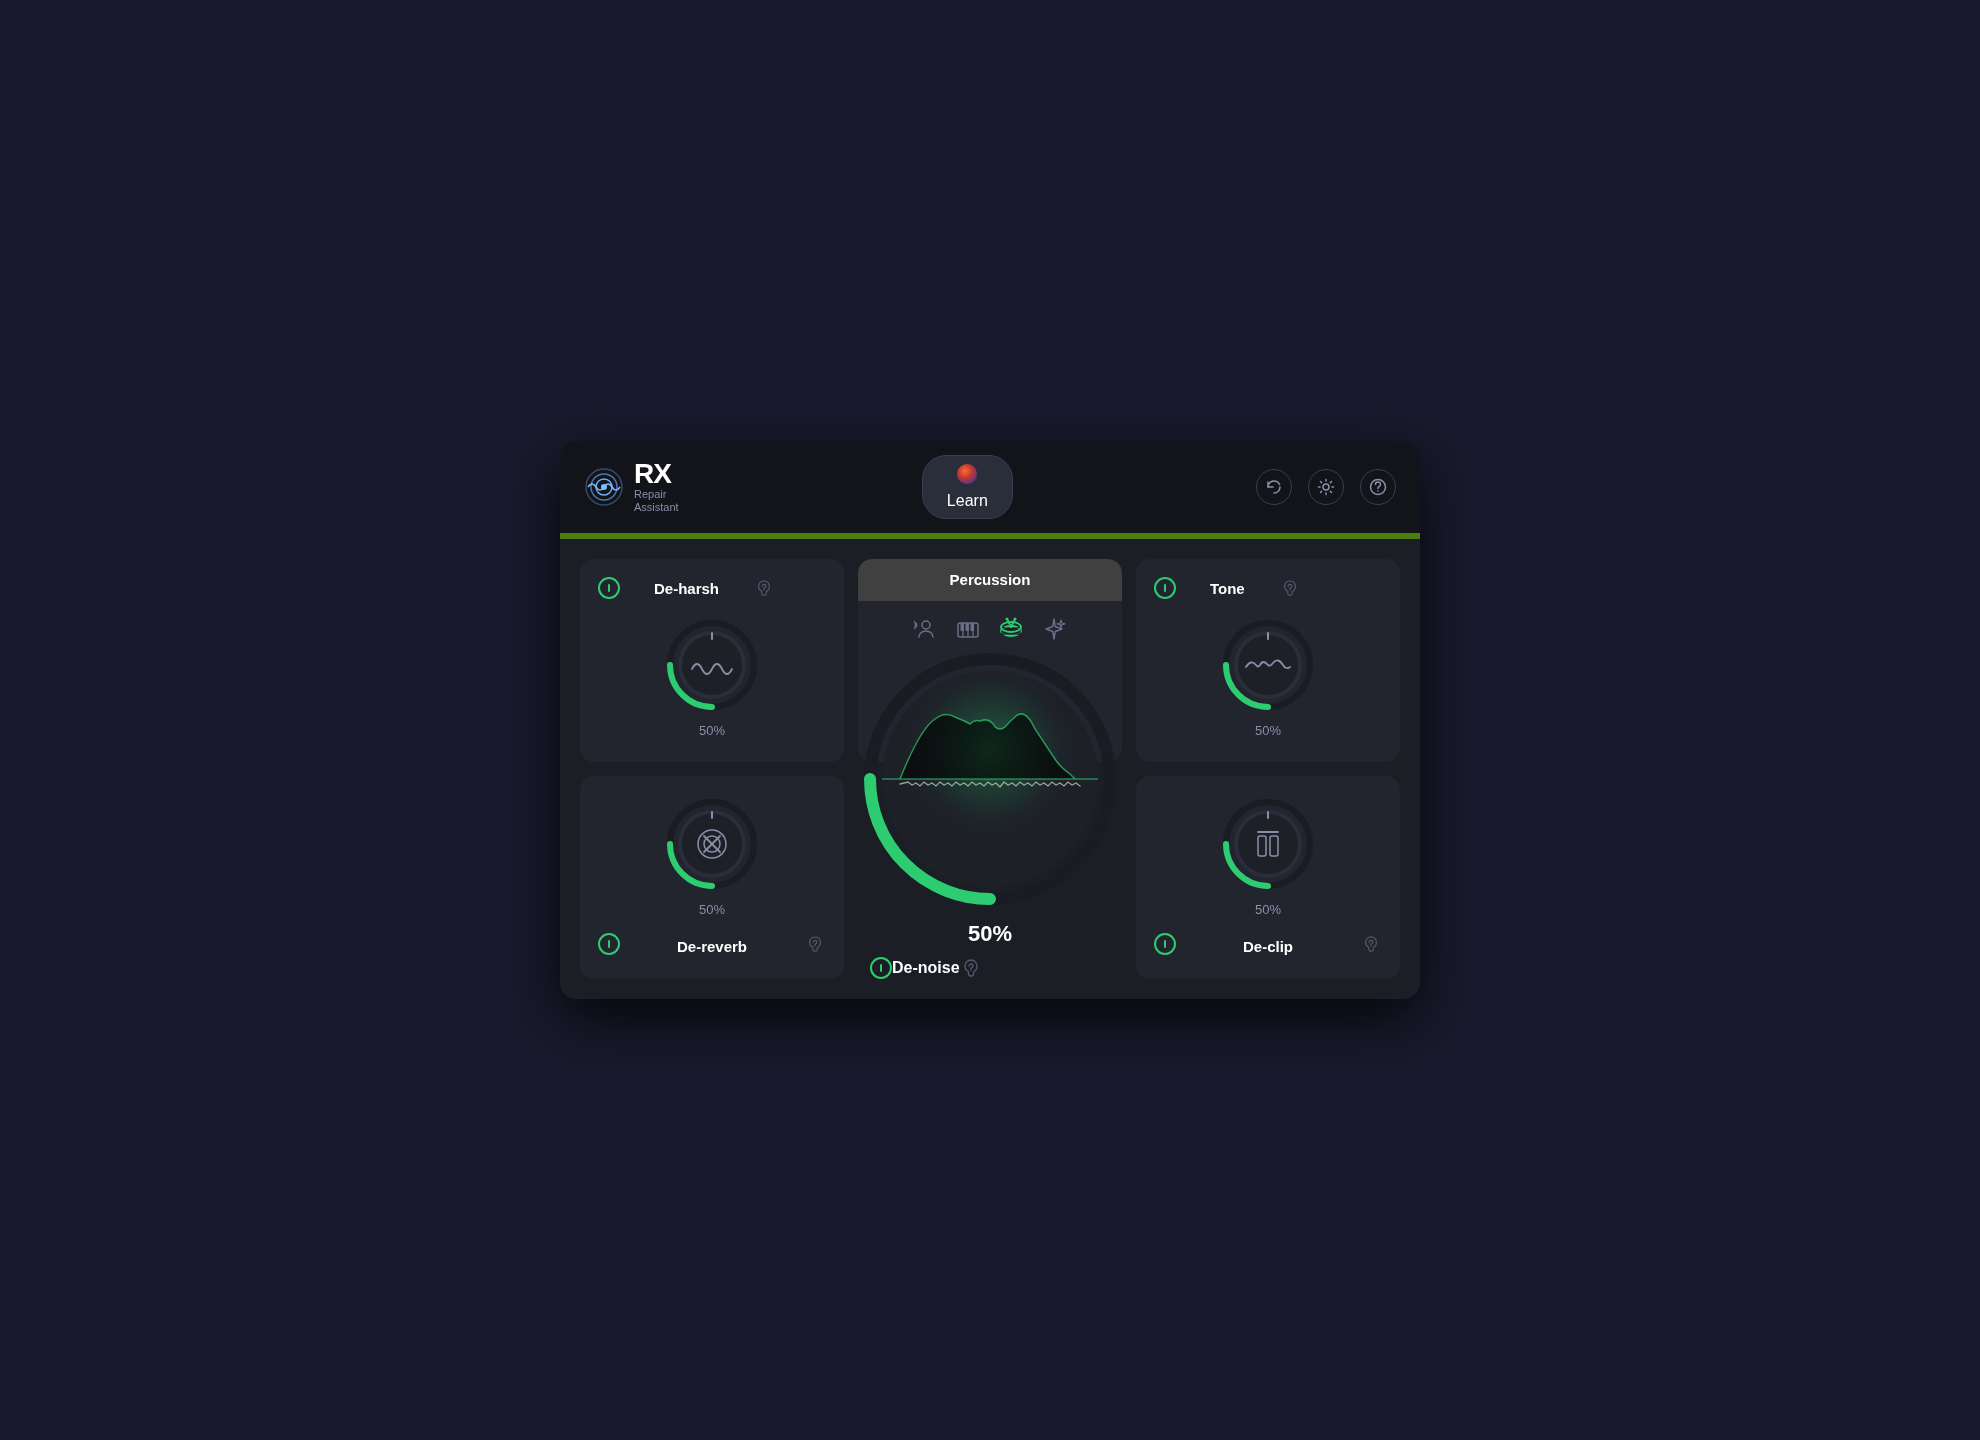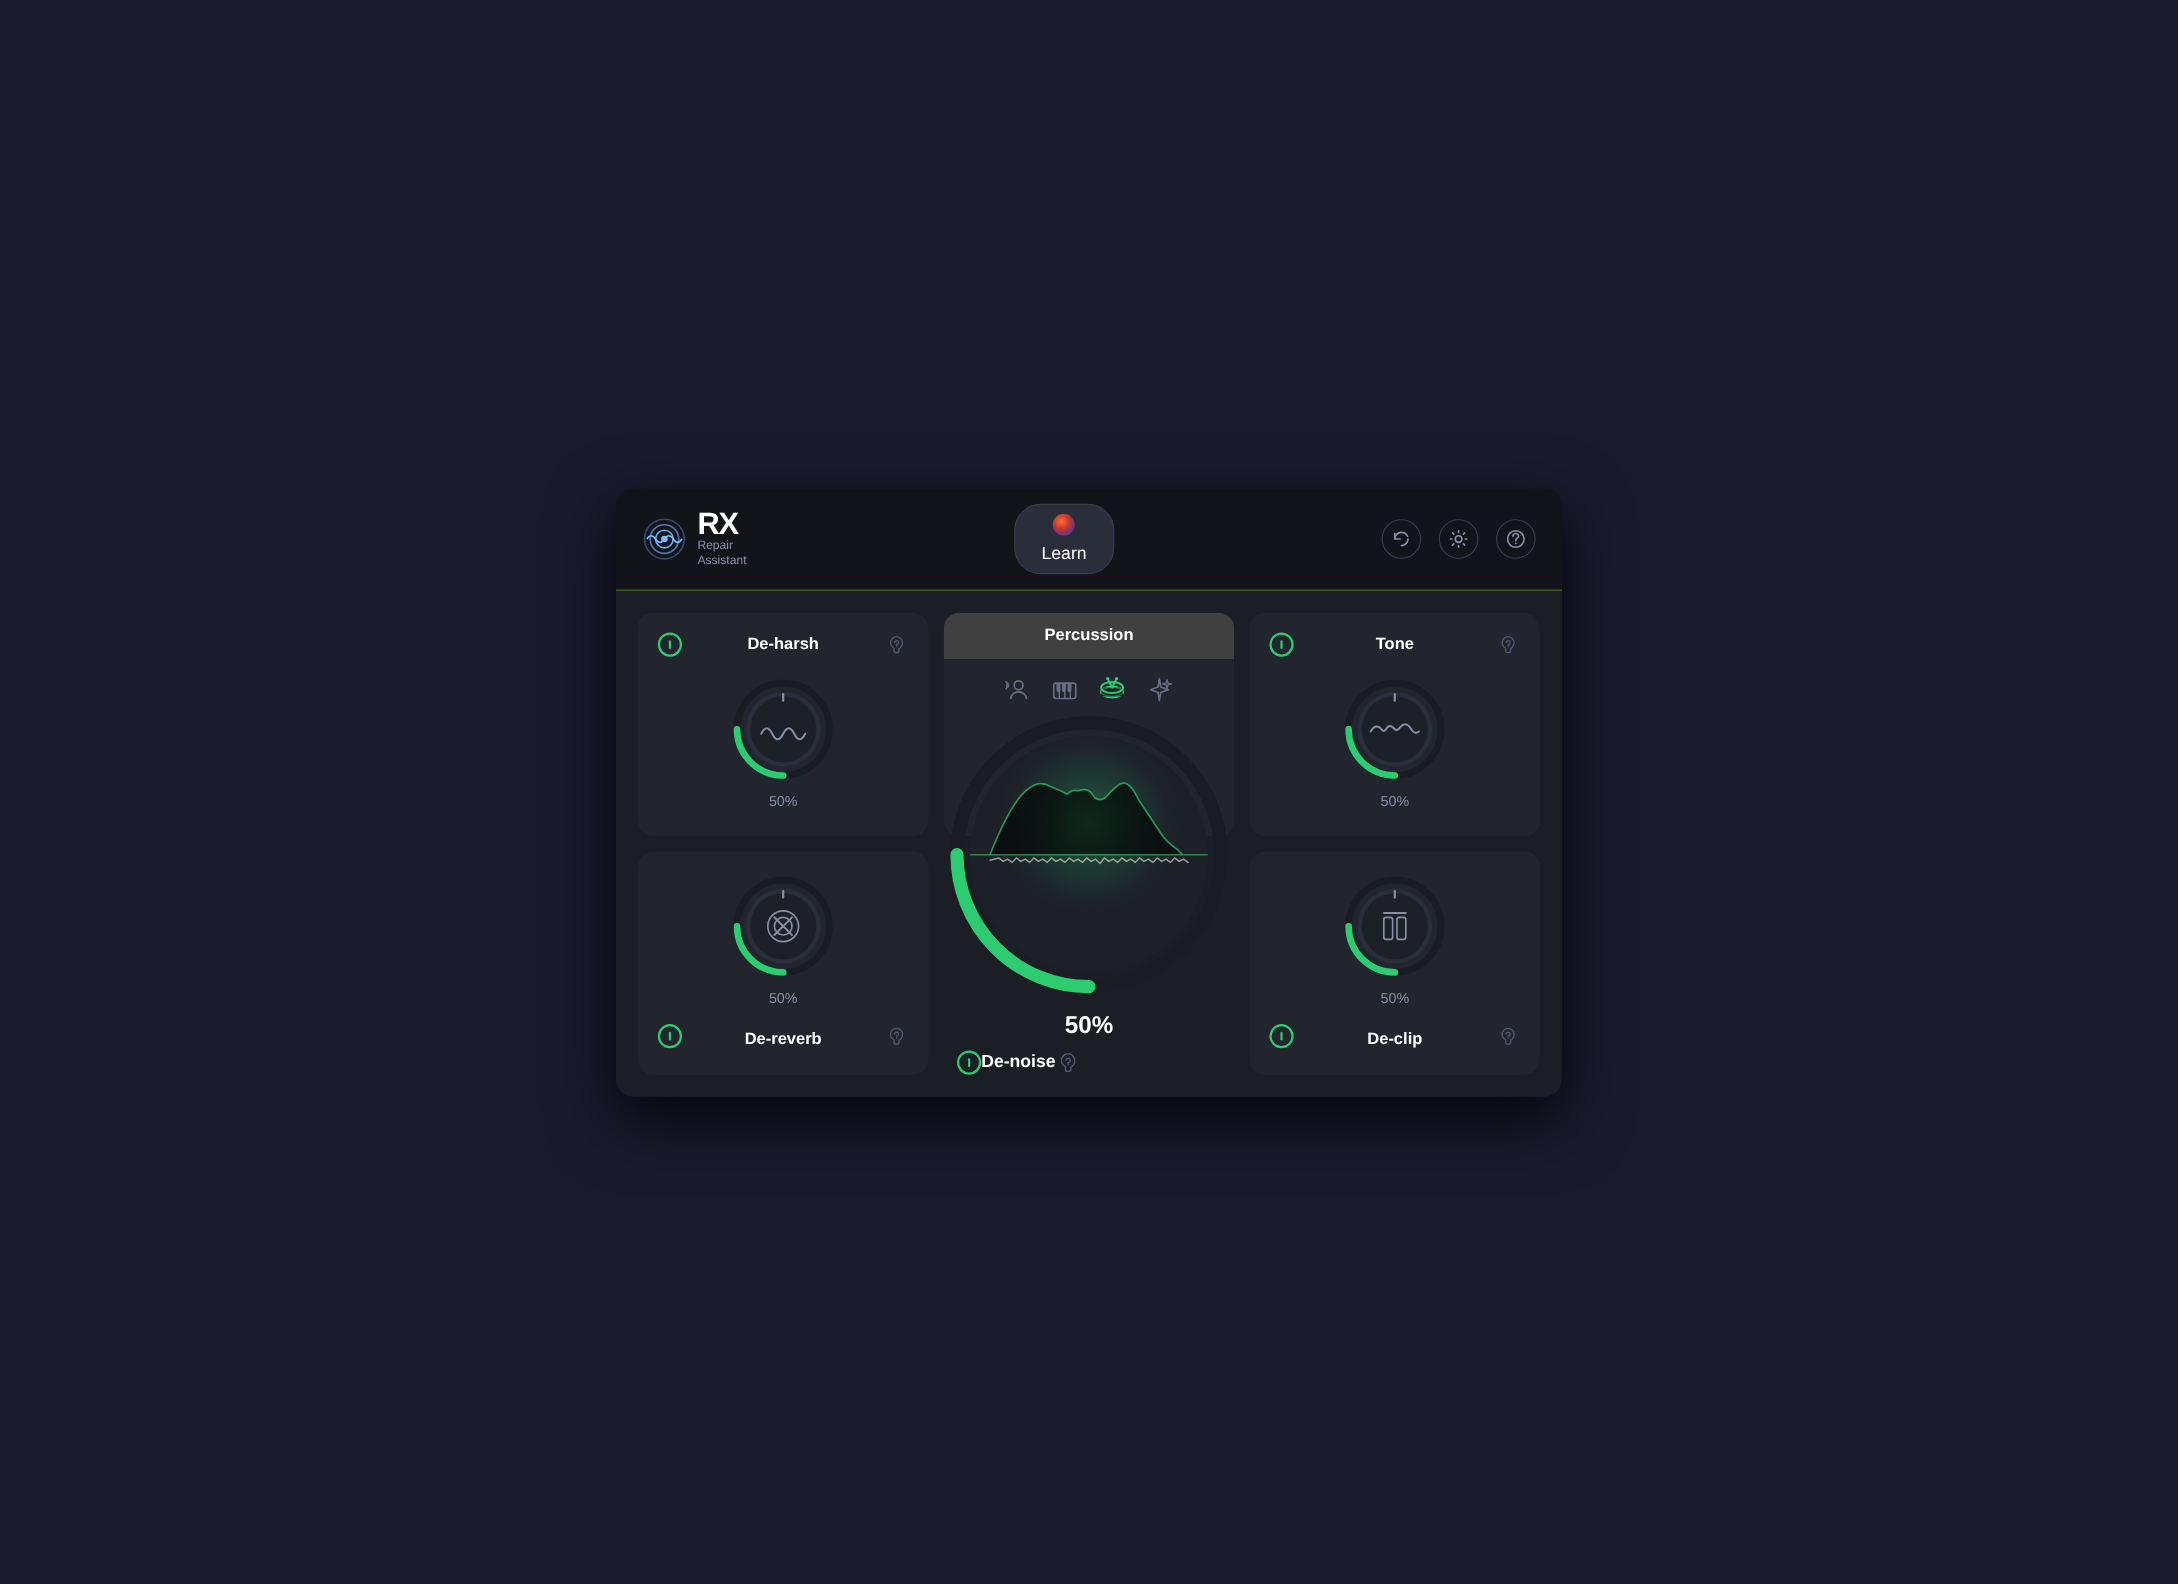--- a/index.html
+++ b/index.html
@@ -18,21 +18,21 @@
       overflow: hidden;
       box-shadow: 0 20px 60px rgba(0,0,0,0.8);
     }
     
     .header {
       background: #13141a;
       display: flex;
       align-items: center;
       justify-content: space-between;
       padding: 14px 24px;
-      border-bottom: 1px solid #4d7c0f;
+      border-bottom: 6px solid #4d7c0f;
     }
     .logo-area {
       display: flex;
       align-items: center;
       gap: 10px;
     }
     .logo-icon {
       width: 40px;
       height: 40px;
     }
@@ -105,21 +105,20 @@
       padding: 18px;
       display: flex;
       flex-direction: column;
       align-items: center;
       position: relative;
     }
     .module-card-header {
       width: 100%;
       display: flex;
       align-items: center;
-      justify-content: space-between;
       margin-bottom: 16px;
       gap: 34px;
     }
     .module-card-footer {
       width: 100%;
       display: flex;
       align-items: flex-end;
       justify-content: space-between;
       margin-top: 16px;
     }

